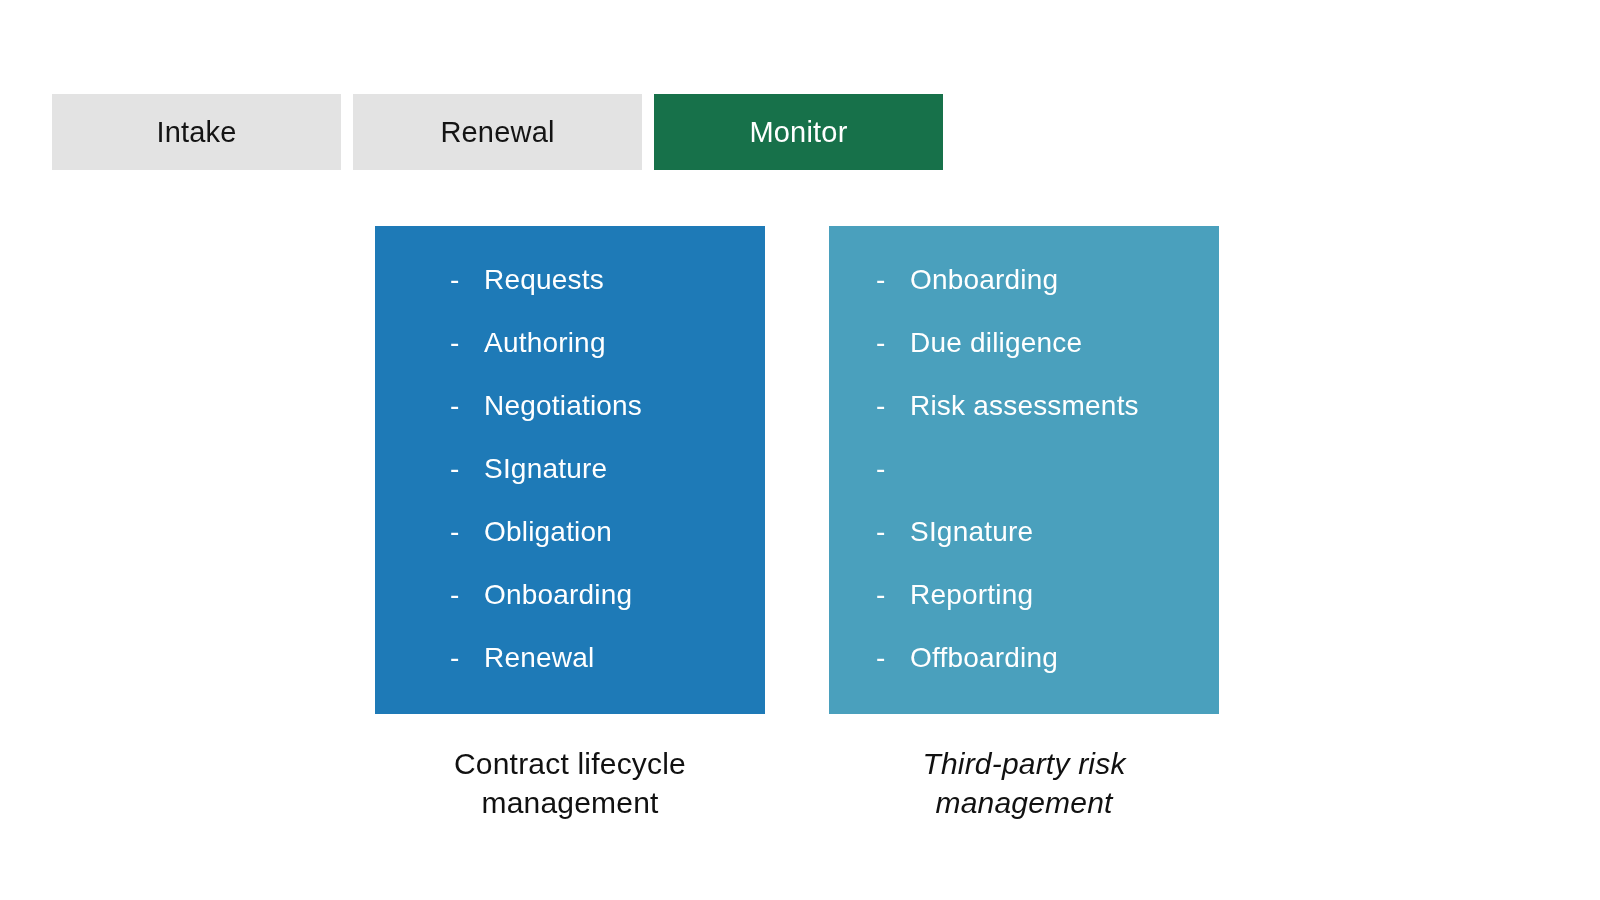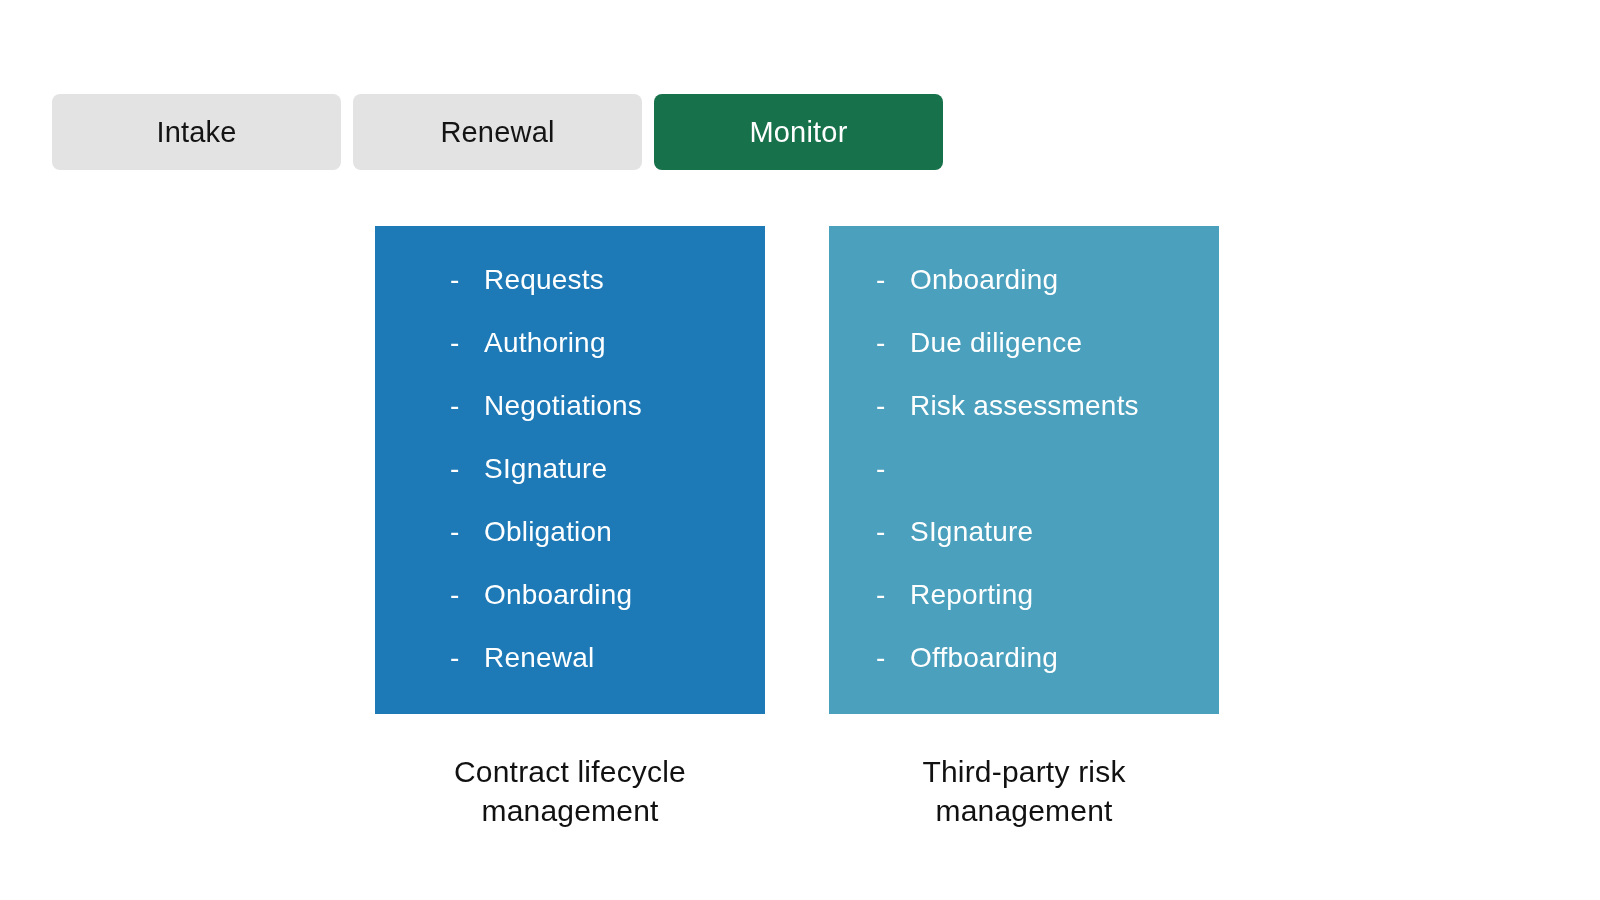--- a/index.html
+++ b/index.html
@@ -28,21 +28,20 @@
     width: 289px;
     height: 76px;
     display: flex;
     align-items: center;
     justify-content: center;
     background: #e3e3e3;
     color: #141414;
     font-size: 29px;
     letter-spacing: 0.2px;
     cursor: default;
-    border-radius: 8px;
   }
   .stage.active {
     background: #17714a;
     color: #ffffff;
   }
 
   
   .panel {
     position: absolute;
     top: 226px;
@@ -78,24 +77,23 @@
   
   .caption {
     position: absolute;
     top: 744px;
     width: 390px;
     text-align: center;
     color: #111111;
     font-size: 30px;
     line-height: 39px;
     letter-spacing: 0.2px;
-    margin-top: 8px;
   }
   .caption.blue-cap { left: 375px; }
-  .caption.teal-cap { left: 829px; }
+  .caption.teal-cap { left: 829px; font-style: italic; }
   .caption span { display: block; }
 </style>
 </head>
 <body>
 
 <div class="canvas">
 
   <div class="stage-row">
     <div class="stage">Intake</div>
     <div class="stage">Renewal</div>

